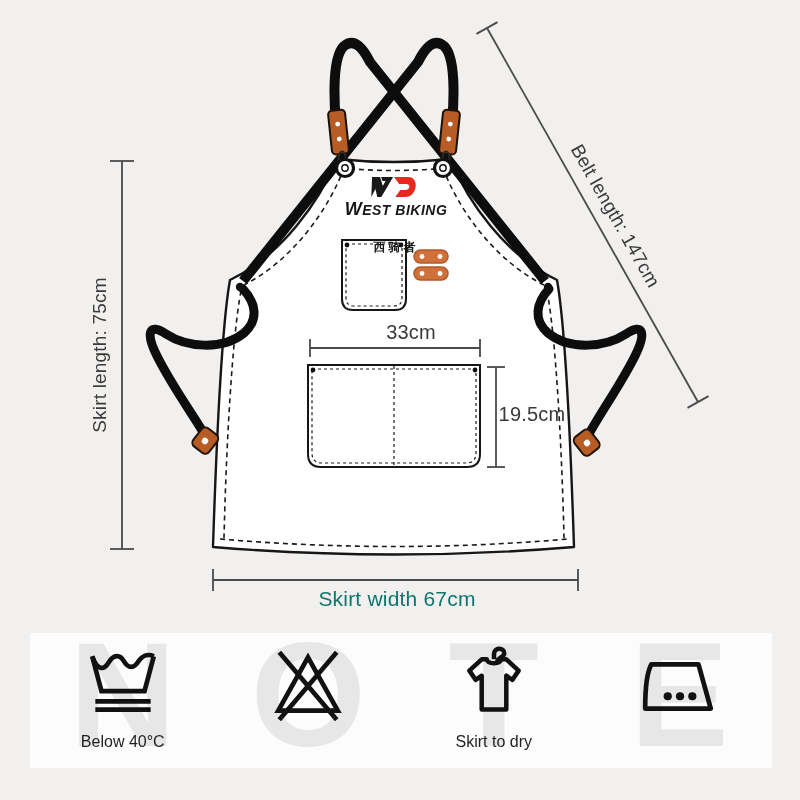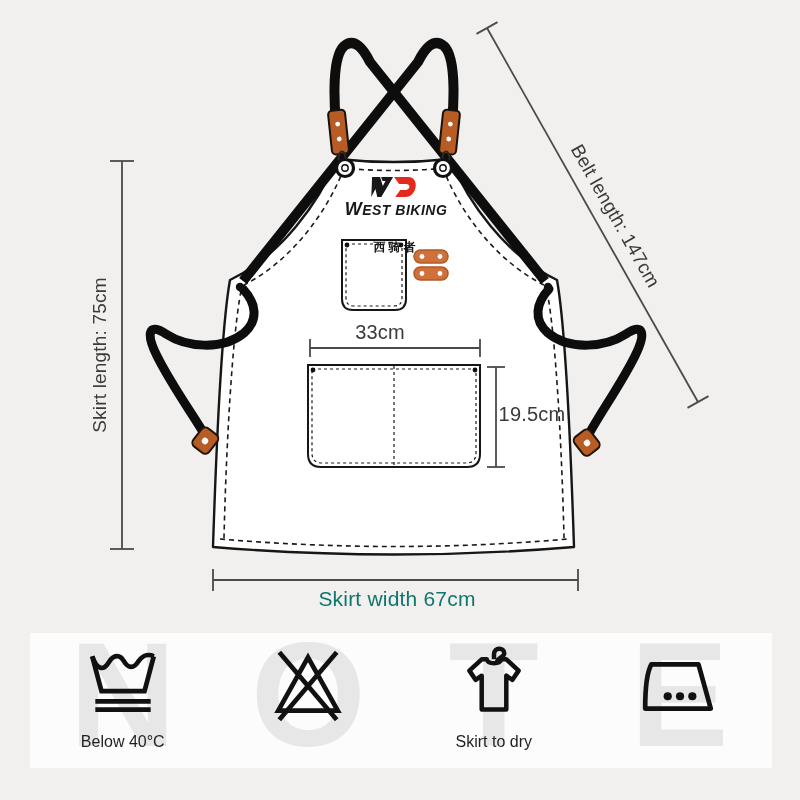--- a/index.html
+++ b/index.html
@@ -7,21 +7,21 @@
     position:relative;width:800px;height:800px;margin:0 auto;
     background:#f1f0ee;overflow:hidden;
     font-family:"Liberation Sans","DejaVu Sans",sans-serif;
   }
   .stage svg{display:block;}
   #apron-art{position:absolute;left:0;top:0;}
   .overlay{position:absolute;transform:translate(-50%,-50%);white-space:nowrap;color:#3a3a3a;}
   .dim-label{font-size:19px;letter-spacing:.2px;}
   .lbl-skirt-length{left:100px;top:355px;transform:translate(-50%,-50%) rotate(-90deg);}
   .lbl-belt-length{left:615px;top:216px;transform:translate(-50%,-50%) rotate(60.5deg);}
-  .lbl-pocket-width{left:380px;top:332px;font-size:20px;}
+  .lbl-pocket-width{left:411px;top:332px;font-size:20px;}
   .lbl-pocket-height{left:532px;top:414px;font-size:20px;}
   .lbl-skirt-width{left:397px;top:599px;font-size:21px;color:#0f766e;}
   
   .logo{position:absolute;left:396px;top:174px;transform:translateX(-50%);text-align:center;z-index:3;}
   .logo-mark{margin:0 auto;display:block;}
   .logo-brand{font-size:14px;font-weight:bold;font-style:italic;color:#181818;letter-spacing:.5px;line-height:1.1;}
   .logo-brand::first-letter{font-size:18px;}
   .logo-cn{font-size:12px;font-weight:bold;color:#181818;letter-spacing:3px;line-height:1.2;margin-top:20px;}
   
   .note-panel{

